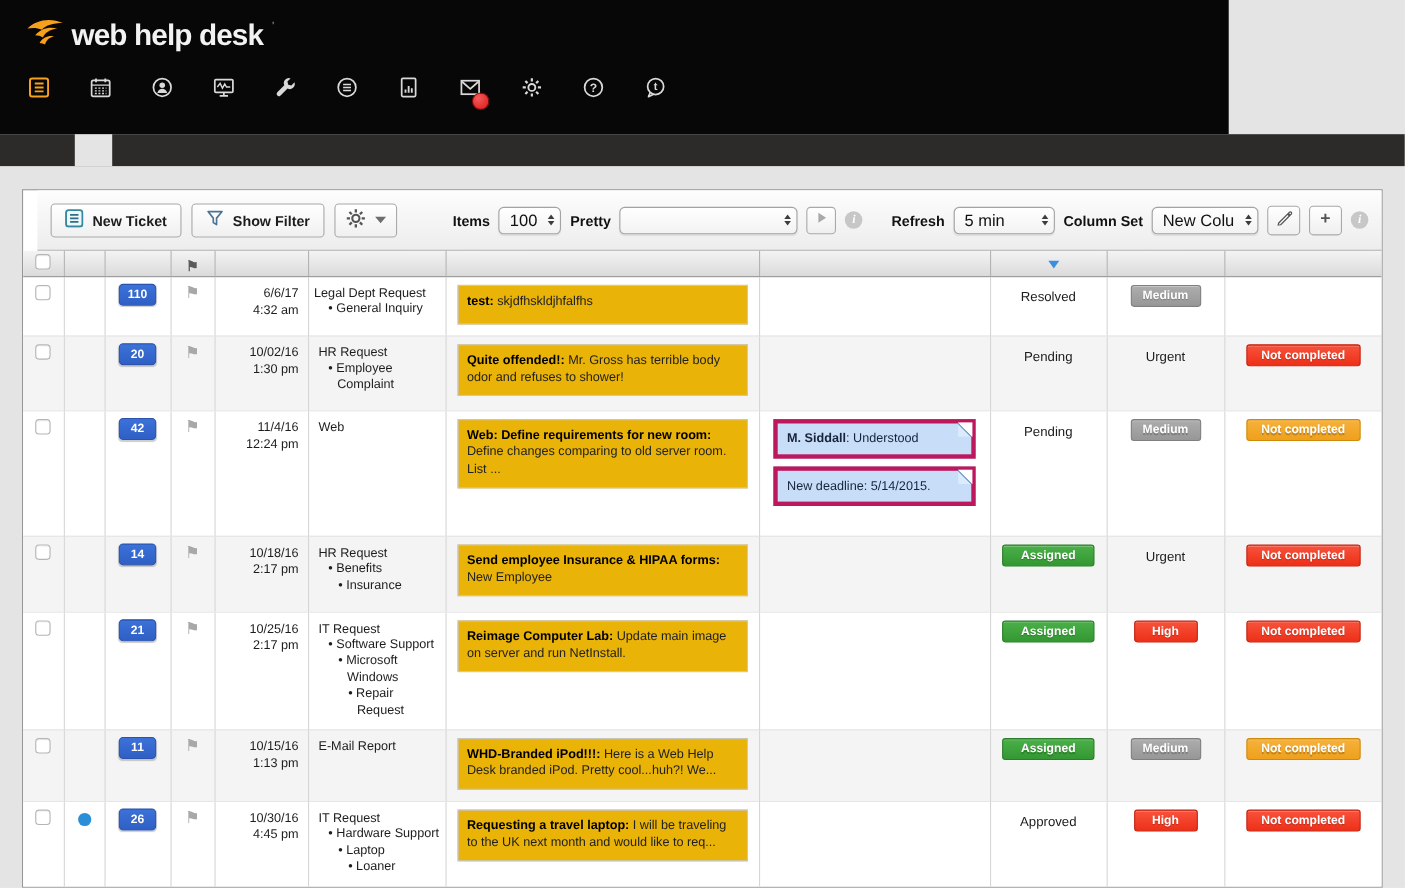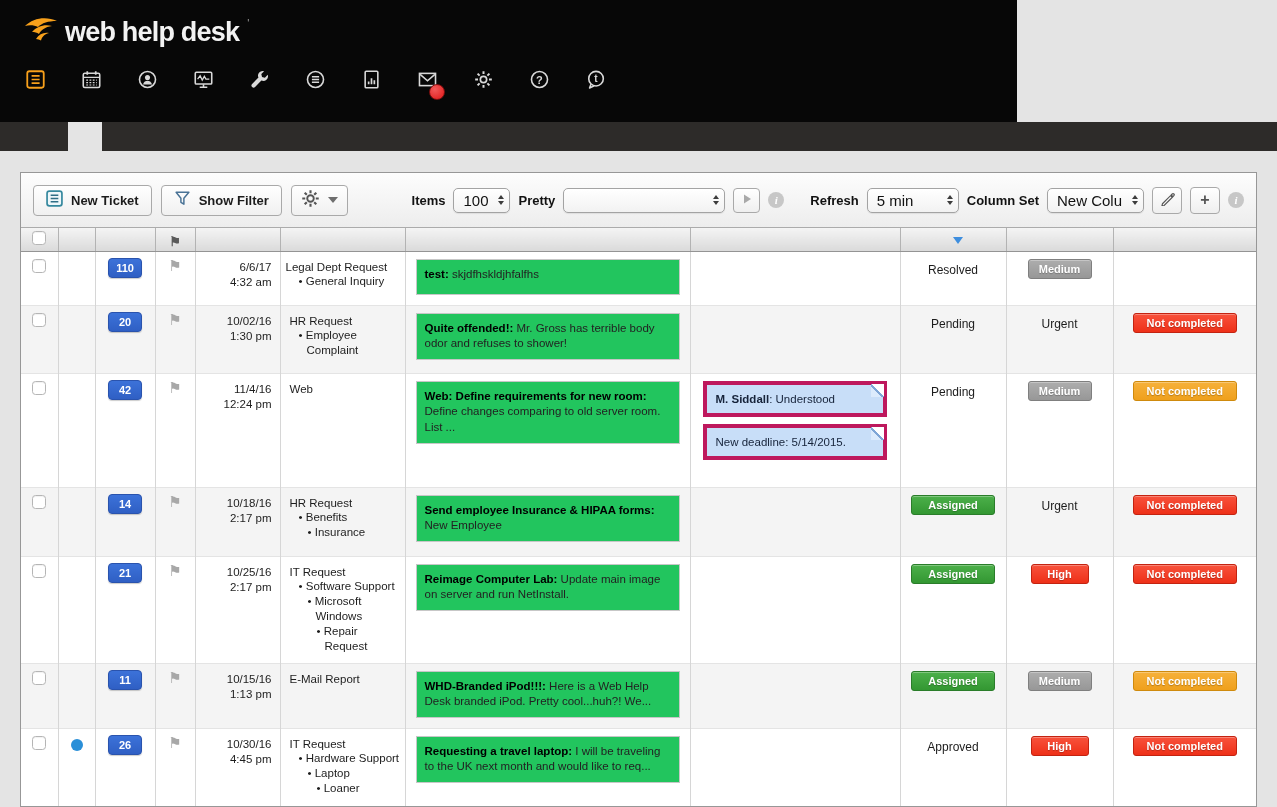--- a/index.html
+++ b/index.html
@@ -1,20 +1,20 @@
 <!DOCTYPE html>
 <html style="--accent: #f7a01b; --msgred: #e52b2b; --badgeblue: #3c72d9; --green: #339732; --red: #ee3018; --orange: #efa01c; --gray: #979797; --sortblue: #3e8ede; --dotblue: #2a8fd8;"><head>
 <meta charset="utf-8">
 <style>
   html,body{margin:0;padding:0;width:1277px;height:807px;overflow:hidden;
     background:#e4e4e4;font-family:"Liberation Sans",sans-serif;-webkit-font-smoothing:antialiased;}
   *{box-sizing:border-box;}
 
   
-  .top-header{position:absolute;left:0;top:0;width:1017px;height:122px;background:#070707;}
+  .top-header{position:absolute;left:0;top:0;width:1117px;height:122px;background:#070707;}
   .logo{position:absolute;left:24px;top:14px;display:flex;align-items:center;gap:7px;}
   .logo .brand-text{color:#f2f2f2;font-size:27px;font-weight:bold;letter-spacing:-0.8px;}
   .logo .tm{color:#9a9a9a;font-size:11px;vertical-align:top;position:relative;top:-9px;left:1px;}
   .main-nav{position:absolute;left:26px;top:70px;display:flex;align-items:center;gap:28px;}
   .nav-item{display:flex;align-items:center;gap:9px;cursor:pointer;position:relative;}
   .nav-item .nav-label{color:#f5f5f5;font-size:14.5px;font-weight:bold;}
   .nav-item.active .nav-label{color:var(--accent);}
   .nav-badge{position:absolute;left:11px;top:14px;width:16px;height:16px;border-radius:50%;
     background:radial-gradient(circle at 35% 30%,#f25a5a,var(--msgred) 70%);color:#fff;font-size:10px;
     font-weight:bold;display:flex;align-items:center;justify-content:center;border:1px solid #7e0e0e;}
@@ -23,21 +23,21 @@
   .subnav{position:absolute;left:0;top:122px;width:1277px;height:29px;background:#2d2b29;display:flex;}
   .subnav-item{padding:0 17px;line-height:29px;color:#f2f2f2;font-size:12.5px;font-weight:bold;cursor:pointer;}
   .subnav-item.active{background:#e4e4e4;color:#141414;}
 
   
   .panel{position:absolute;left:20px;top:172px;width:1237px;height:635px;background:#fff;
     border:1px solid #979797;overflow:hidden;}
 
   
   .toolbar{height:55px;background:linear-gradient(#fdfdfd,#ededed);border-bottom:1px solid #ababab;
-    display:flex;align-items:center;padding:0 12px;gap:9px;}
+    display:flex;align-items:center;padding:0 12px;gap:9px;margin-left:13px;}
   .tb-btn{height:31px;border:1px solid #a9a9a9;border-radius:4px;background:linear-gradient(#ffffff,#f0f0f0);
     display:flex;align-items:center;gap:8px;padding:0 12px;font-size:13px;font-weight:bold;color:#1c1c1c;cursor:pointer;}
   .tb-btn.small{padding:0 9px;}
   .caret{width:0;height:0;border-left:5px solid transparent;border-right:5px solid transparent;border-top:6px solid #6e6e6e;}
   .tb-right{margin-left:auto;display:flex;align-items:center;gap:8px;}
   .tb-label{font-size:13px;font-weight:bold;color:#111;}
   .mac-select{position:relative;height:25px;border:1px solid #a3a3a3;border-radius:5px;
     background:linear-gradient(#ffffff,#f2f2f2);display:flex;align-items:center;
     padding:0 19px 0 9px;font-size:15px;color:#111;cursor:pointer;box-shadow:0 1px 1px rgba(0,0,0,.08);}
   .mac-select .val{white-space:nowrap;overflow:hidden;max-width:100%;}
@@ -69,21 +69,21 @@
   tbody .cb{margin-top:7px;}
   .dot{display:inline-block;width:12px;height:12px;border-radius:50%;background:var(--dotblue);margin-top:10px;}
   .ticket-badge{display:inline-block;margin-top:6px;min-width:34px;padding:3px 7px;border-radius:4px;
     background:linear-gradient(var(--badgeblue),#2f5fc4);border:1px solid #2a53ad;color:#fff;
     font-size:11px;font-weight:bold;cursor:pointer;box-shadow:0 1px 1px rgba(0,0,0,.2);}
   .flag{font-size:15px;color:#a8a8a8;display:inline-block;margin-top:5px;cursor:pointer;}
   thead .flag-h{font-size:13px;color:#5a5a5a;}
   .updated{padding:8px 8px 0 2px;text-align:right;font-size:11.5px;color:#1d1d1d;line-height:1.35;}
   .rtype{padding:8px 4px 0 9px;text-align:left;font-size:11.5px;color:#1d1d1d;line-height:1.3;}
   .rt-line{text-indent:-8px;}
-  .detail-box{margin:7px 10px 0 10px;padding:7px 8px;border:1px solid #c7c7c7;background:#22c55e;text-align:left;
+  .detail-box{margin:7px 10px 0 10px;padding:7px 8px;border:1px solid #c7c7c7;background:#eab308;text-align:left;
     font-size:11.5px;color:#222;line-height:1.38;min-height:36px;cursor:pointer;}
   .detail-box b{color:#000;}
   .note{position:relative;margin:7px 13px 0 12px;padding:8px 9px;background:#c8def8;border:4px solid #be185d;
     text-align:left;font-size:11.5px;color:#16233a;min-height:32px;}
   .note::after{content:'';position:absolute;top:-1px;right:-1px;width:13px;height:13px;
     background:linear-gradient(225deg,#fff 0 49%,#7fa6d6 49% 58%,#dcebfc 58% 100%);}
   .plain{margin-top:11px;font-size:12px;color:#1c1c1c;}
   .pill{display:inline-block;margin-top:7px;padding:3px 10px;border-radius:3px;color:#fff;font-size:11px;
     font-weight:bold;text-shadow:0 1px 1px rgba(0,0,0,.25);box-shadow:inset 0 1px 0 rgba(255,255,255,.3);}
   .pill.green{background:linear-gradient(#4cb04a,var(--green));border:1px solid #2a7d2a;min-width:84px;}

